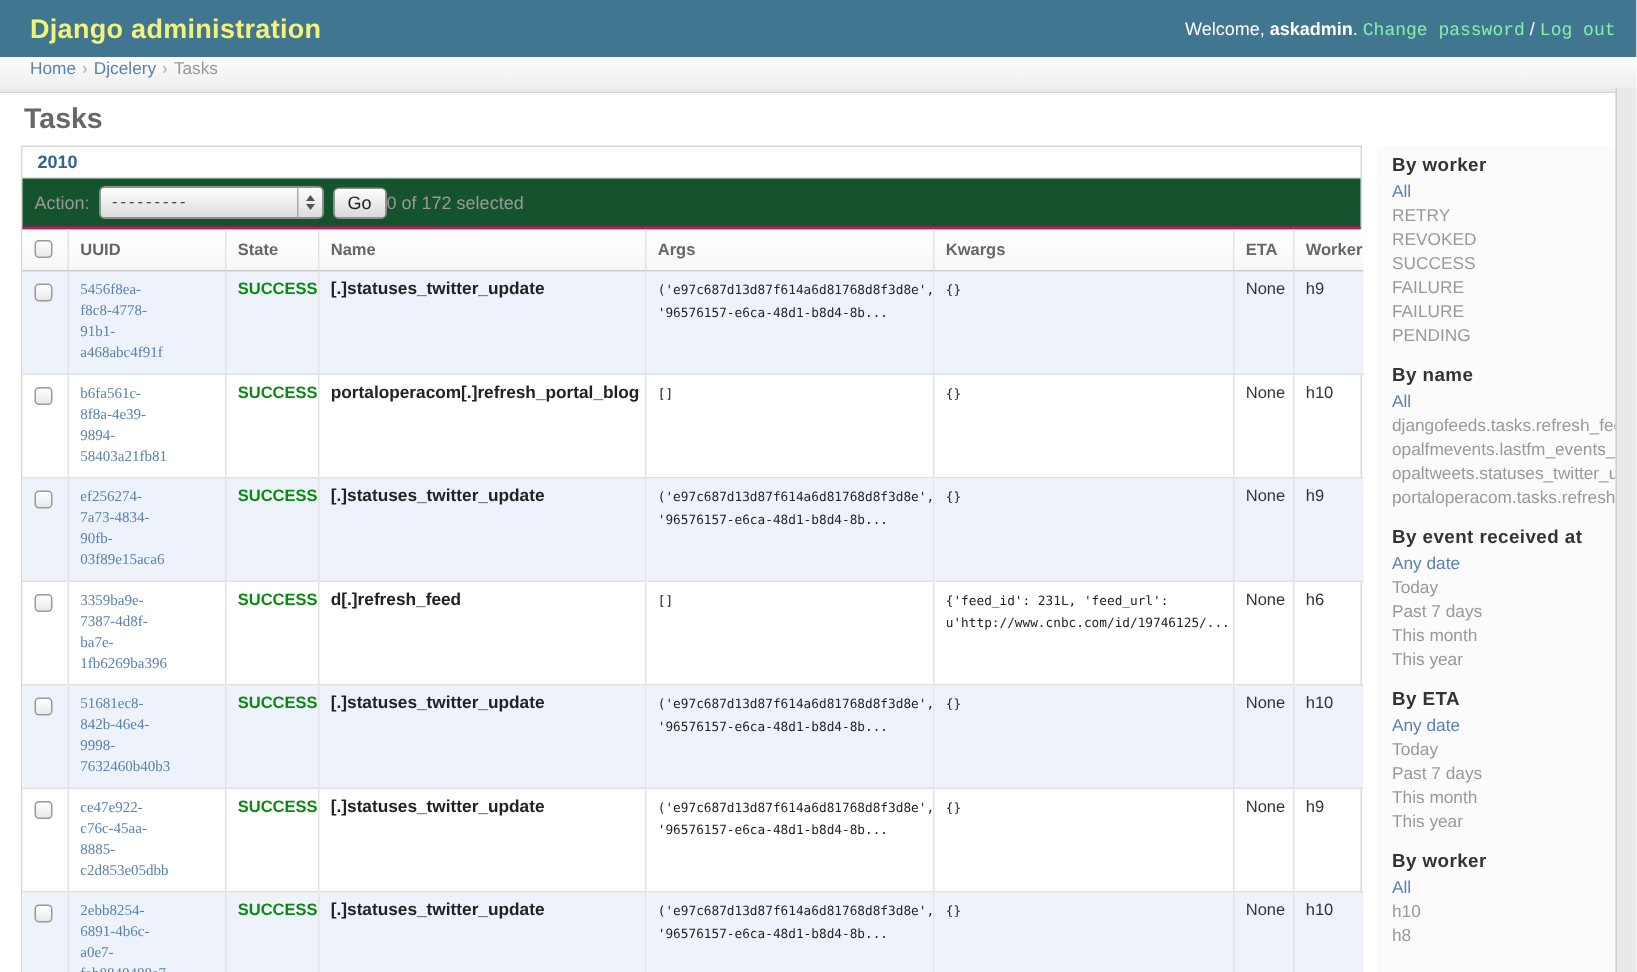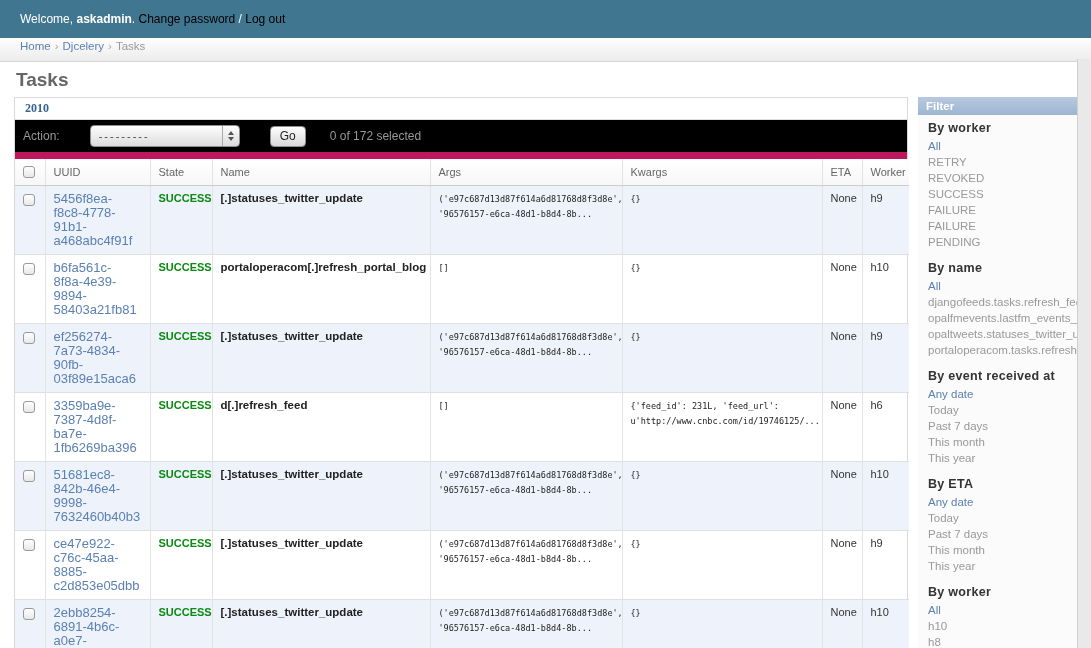--- a/index.html
+++ b/index.html
@@ -5,21 +5,21 @@
   * { margin:0; padding:0; box-sizing:border-box; }
   html,body { width:1091px; height:648px; overflow:hidden; background:#fff;
     font-family:"Liberation Sans", sans-serif; font-size:12px; color:#333; }
 
   
   #header { height:38px; background:#417690; display:flex; align-items:center;
     justify-content:space-between; padding:0 14px 0 20px; }
   #branding { color:#f4f379; font-size:18px; font-weight:bold; letter-spacing:.2px; }
   #user-tools { color:#fff; font-size:12px; }
   #user-tools b { font-weight:bold; }
-  #user-tools a { color:#000000; text-decoration:none; cursor:pointer; }
+  #user-tools a { color:#86efac; text-decoration:none; cursor:pointer;font-family:Liberation Mono, monospace; }
 
   
   .breadcrumbs { height:24px; background:linear-gradient(#fefefe,#ececec);
     border-bottom:1px solid #d5d5d5; padding:2px 20px; font-size:11.5px; color:#999; }
   .breadcrumbs a { color:#5b80b2; text-decoration:none; cursor:pointer; }
   .breadcrumbs .sep { margin:0 4px; color:#aaa; }
 
   
   #content { padding:0 14px; }
   h1#page-title { font-size:19px; line-height:22px; color:#666; font-weight:bold;
@@ -30,45 +30,45 @@
   #changelist { width:894px; flex:none; border:1px solid #d9d9d9; border-bottom:none; background:#fff; }
   #toolbar { display:flex; align-items:center; padding:5px 8px; border-bottom:1px solid #ddd;
     background:linear-gradient(#fdfdfd,#f4f4f4); }
   .magnifier { width:15px; height:15px; margin:0 6px 0 2px; flex:none; }
   #searchbar { width:185px; height:21px; border:1px solid #9b9b9b; padding:2px 4px;
     font-size:12px; background:#fff; box-shadow:inset 0 1px 2px rgba(0,0,0,.15); }
   .mac-btn { margin-left:6px; font-size:12px; color:#222; padding:2px 9px; line-height:15px;
     background:linear-gradient(#fefefe,#d9d9d9); border:1px solid #8e8e8e; border-radius:4px;
     cursor:pointer; box-shadow:0 1px 0 rgba(255,255,255,.6) inset; }
   #date-hierarchy { padding:3px 10px; border-bottom:1px solid #ddd; }
-  #date-hierarchy a { color:#36638e; font-weight:bold; font-size:12px; text-decoration:none; cursor:pointer;font-family:Liberation Serif, serif; }
-  #actions-row { display:flex; align-items:center; padding:5px 8px; border-bottom:7px solid #be185d; background:#000000;gap:24px; }
+  #date-hierarchy a { color:#36638e; font-weight:bold; font-size:12px; text-decoration:none; cursor:pointer; }
+  #actions-row { display:flex; align-items:center; padding:5px 8px; border-bottom:2px solid #be185d; background:#14532d; }
   #action-label { color:#999; margin-right:6px; }
   .fake-select { width:150px; height:22px; border:1px solid #8e8e8e; border-radius:4px;
     background:linear-gradient(#fefefe,#dcdcdc); display:flex; align-items:center; cursor:pointer; }
   .fake-select .val { flex:1; padding:0 8px; letter-spacing:2px; color:#444; font-size:11px; overflow:hidden; }
   .fake-select .ctrl { width:17px; height:100%; border-left:1px solid #aaa; display:flex;
     flex-direction:column; align-items:center; justify-content:center; gap:2px; }
   .tri-up { width:0; height:0; border-left:3.5px solid transparent; border-right:3.5px solid transparent; border-bottom:4px solid #555; }
   .tri-dn { width:0; height:0; border-left:3.5px solid transparent; border-right:3.5px solid transparent; border-top:4px solid #555; }
   #action-counter { color:#999; }
 
   
   table#result-list { border-collapse:collapse; width:100%; table-layout:fixed; }
   col.c-check{width:30px;} col.c-uuid{width:105px;} col.c-state{width:62px;}
   col.c-name{width:218px;} col.c-args{width:192px;} col.c-kwargs{width:200px;}
   col.c-eta{width:40px;} col.c-worker{width:47px;}
-  thead th { font-size:11px; color:#666; font-weight:normal; text-align:left;
+  thead th { font-size:11px; color:#666; font-weight:bold; text-align:left;
     padding:5px 8px; background:linear-gradient(#fff,#f7f7f7); border-bottom:1px solid #ccc; }
   thead th + th, tbody td + td { border-left:1px solid #e3e3e3; }
   tbody tr { height:67px; border-top:1px solid #e0e0e0; }
   tbody tr:first-child { border-top:none; }
   tbody tr.alt { background:#eef3fb; }
   tbody td { vertical-align:top; padding:6px 8px; font-size:11px; color:#333; }
-  td.uuid a { font-family:Liberation Sans, sans-serif; font-size:13px; line-height:14px;
+  td.uuid a { font-family:Liberation Serif, serif; font-size:10px; line-height:14px;
     color:#5b80b2; text-decoration:none; white-space:pre-line; cursor:pointer; display:block; }
   td.state { font-weight:bold; color:#0b8a12; font-size:11px; }
   td.name { font-weight:bold; color:#222; font-size:11.5px;margin-top:48px; }
   td.mono { font-family:"DejaVu Sans Mono", monospace; font-size:8.5px; line-height:15px;
     color:#222; white-space:pre-line; overflow:hidden; }
   .cbx { width:12px; height:12px; border:1px solid #9a9a9a; border-radius:3px;
     background:linear-gradient(#fff,#e8e8e8); display:inline-block; cursor:pointer; margin-top:2px; }
 
   
   #filter-panel { width:159px; flex:none; margin-left:10px; background:#fbfbfb; position:relative;
@@ -83,20 +83,21 @@
   .f-item.sel a { color:#5b80b2; }
 
   
   #scroll-strip { position:absolute; top:59px; right:0; width:14px; height:589px;
     background:#e9e9e9; border-left:1px solid #cfcfcf; }
 </style>
 </head>
 <body>
 
 <div id="header">
+  <div id="branding">Django administration</div>
   <div id="user-tools">
     <span>Welcome, </span><b>askadmin</b><span>. </span><a>Change password</a><span> / </span><a>Log out</a>
   </div>
 </div>
 
 <div class="breadcrumbs"><a>Home</a><span class="sep">›</span><a>Djcelery</a><span class="sep">›</span><span>Tasks</span></div>
 
 <div id="content">
   <h1 id="page-title">Tasks</h1>
 
@@ -256,21 +257,20 @@
 '96576157-e6ca-48d1-b8d4-8b...</td>
               <td class="mono">{}</td>
               <td>None</td>
               <td>h10</td>
             </tr>
           </tbody>
       </table>
     </div>
 
     <div id="filter-panel">
-      <div id="filter-title">Filter</div>
       <div class="f-body" id="filter-body">
           <div class="f-section">
             <div class="f-heading">By worker</div>
             <div class="f-item sel"><a>All</a></div>
             <div class="f-item"><a>RETRY</a></div>
             <div class="f-item"><a>REVOKED</a></div>
             <div class="f-item"><a>SUCCESS</a></div>
             <div class="f-item"><a>FAILURE</a></div>
             <div class="f-item"><a>FAILURE</a></div>
             <div class="f-item"><a>PENDING</a></div>

